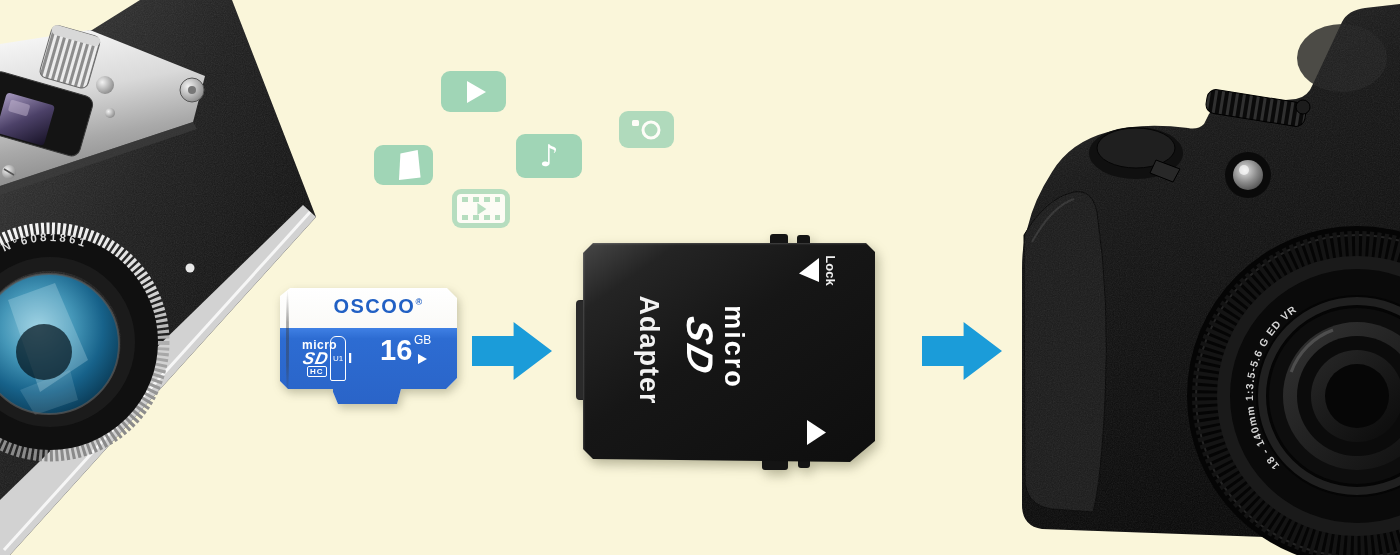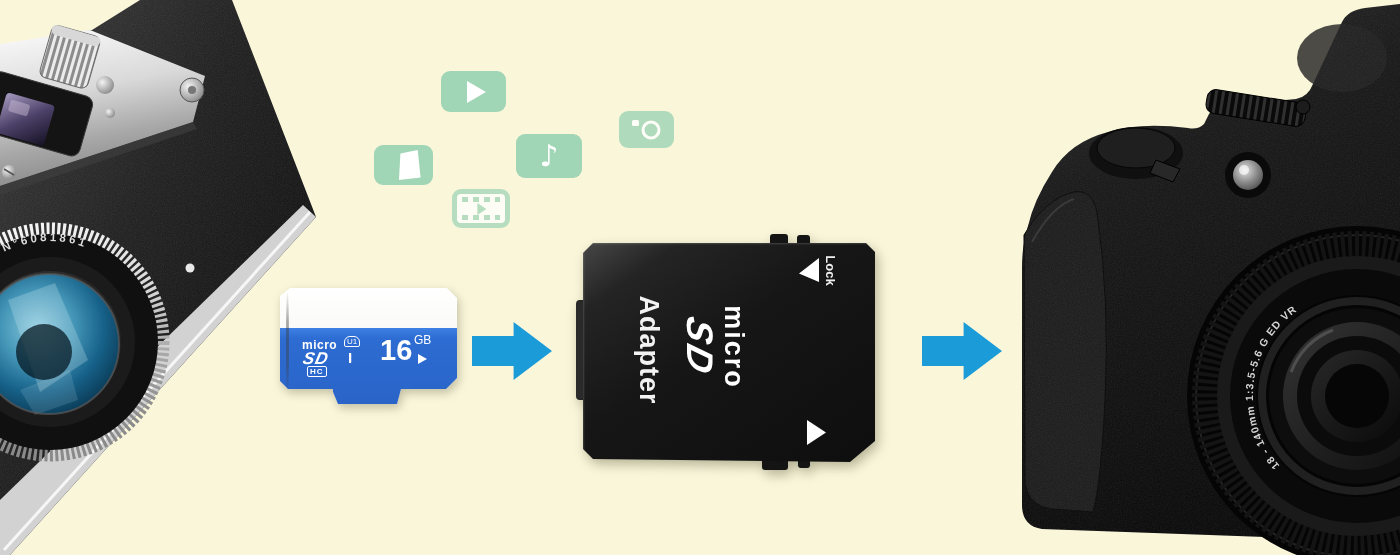--- a/index.html
+++ b/index.html
@@ -34,21 +34,21 @@
     position:absolute;inset:0;
     clip-path:polygon(10px 0,167px 0,177px 10px,177px 90px,166px 101px,121px 101px,117px 116px,58px 116px,53px 104px,53px 101px,8px 101px,0 93px,0 8px);
     background:linear-gradient(180deg,#ffffff,#f1f0e8);
   }
   .card-body{position:absolute;left:0;right:0;top:40px;bottom:0;background:linear-gradient(180deg,#3f80e4,var(--card-blue,#2d6cd2) 14%,#2a64c8);}
   .card-edge{position:absolute;left:6px;top:2px;bottom:6px;width:3px;background:linear-gradient(180deg,rgba(70,70,70,0),rgba(60,60,60,.45) 30%,rgba(60,60,60,.4) 70%,rgba(70,70,70,0));border-radius:50%;}
   .card-brand{position:absolute;left:30px;right:10px;top:7px;text-align:center;color:var(--card-brand-blue,#2160c4);font-size:20px;font-weight:800;letter-spacing:1.5px;}
   .card-brand sup{font-size:9px;font-weight:700;}
   .sd-logo{position:absolute;left:20px;top:50px;width:74px;height:38px;color:#fff;}
   .sd-logo .micro{position:absolute;left:2px;top:0;font-size:12px;font-weight:700;letter-spacing:.5px;}
-  .sd-logo .u1{position:absolute;left:44px;top:-2px;font-size:8px;font-weight:400;border:1px solid #fff;border-radius:6px 6px 2px 2px;padding:0 2px;}
+  .sd-logo .u1{position:absolute;left:30px;top:-2px;font-size:8px;font-weight:400;border:1px solid #fff;border-radius:6px 6px 2px 2px;padding:17px 2px;}
   .sd-logo .sd{position:absolute;left:3px;top:11px;font-size:17px;font-weight:900;font-style:italic;transform:skewX(-12deg);letter-spacing:1px;}
   .sd-logo .uhs{position:absolute;left:48px;top:11px;font-size:15px;font-weight:700;}
   .sd-logo .hc{position:absolute;left:7px;top:28px;font-size:8px;font-weight:700;border:1px solid #fff;border-radius:2px;padding:0 2px;letter-spacing:1px;}
   .cap-num{position:absolute;left:100px;top:46px;color:#fff;font-size:29px;font-weight:700;}
   .cap-unit{position:absolute;left:134px;top:45px;color:#fff;font-size:12px;font-weight:400;}
   .cap-tri{position:absolute;left:138px;top:66px;width:0;height:0;border-left:9px solid #fff;border-top:5px solid transparent;border-bottom:5px solid transparent;}
   
   .adapter-wrap{position:absolute;left:0;top:0;filter:drop-shadow(3px 5px 6px rgba(80,80,50,.4));}
   .adapter{
     position:absolute;left:583px;top:243px;width:292px;height:219px;
@@ -188,20 +188,21 @@
       <div class="film-row top"></div>
       <div class="film-row bot"></div>
       <div class="film-tri"></div>
     </div>
   </div>
 
   <div class="card-wrap">
     <div class="card">
       <div class="card-body"></div>
       <div class="card-edge"></div>
+      <div class="card-brand"><span>OSCOO</span><sup>®</sup></div>
       <div class="sd-logo">
         <span class="micro">micro</span>
         <span class="u1">U1</span>
         <span class="sd">SD</span>
         <span class="uhs">I</span>
         <span class="hc">HC</span>
       </div>
       <div class="cap-num">16</div>
       <div class="cap-unit">GB</div>
       <div class="cap-tri"></div>

